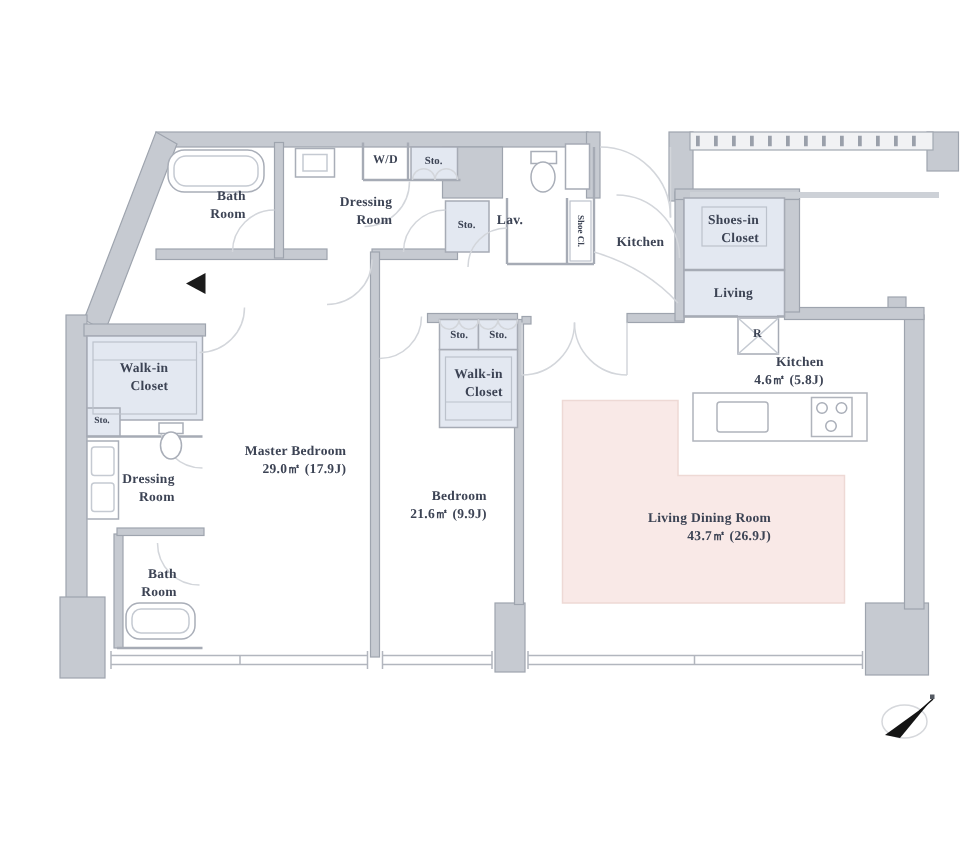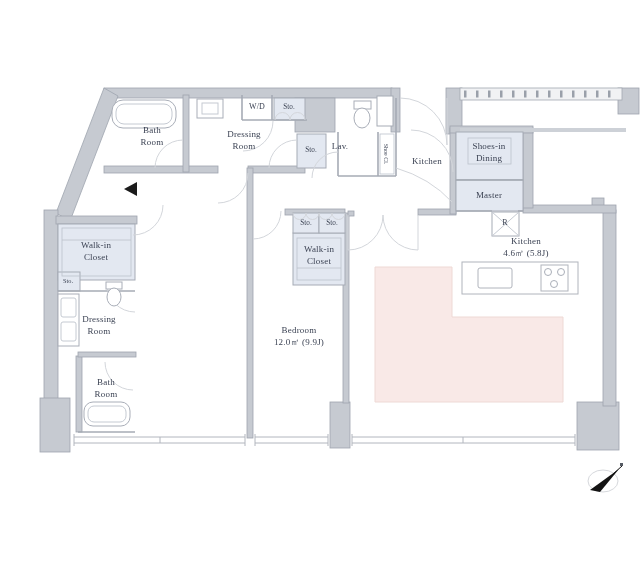--- a/index.html
+++ b/index.html
@@ -3,22 +3,22 @@
 <meta charset="utf-8">
 <style>
   html,body{margin:0;padding:0;background:#ffffff;}
   .stage{
     position:relative;width:640px;height:569px;background:#ffffff;overflow:hidden;
     font-family:"Liberation Serif","DejaVu Serif",serif;
   }
   .plan-svg{position:absolute;left:0;top:0;}
   .lbl{
     position:absolute;transform:translate(-50%,-50%);
-    font-size:9px;line-height:1.3;color:#3c4354;text-align:center;
-    white-space:pre-line;letter-spacing:.2px;pointer-events:none;
+    font-size:9px;line-height:1.3;color:#3c4354;text-align:right;
+    white-space:pre-line;letter-spacing:.2px;pointer-events:none;font-weight:bold;
   }
   .s8{font-size:8px}
   .s7{font-size:7.2px;letter-spacing:0}
   .s65{font-size:6.3px;letter-spacing:0}
   .vert{writing-mode:vertical-rl;font-size:6px;line-height:1;letter-spacing:0;white-space:nowrap}
 </style>
 </head>
 <body>
 
 <div class="stage">
@@ -200,32 +200,36 @@
 Room</div>
   <div class="lbl" style="left:244px;top:141px">Dressing
 Room</div>
   <div class="lbl s8" style="left:257px;top:107px">W/D</div>
   <div class="lbl s7" style="left:289px;top:108px">Sto.</div>
   <div class="lbl s7" style="left:311px;top:151px">Sto.</div>
   <div class="lbl" style="left:340px;top:147px">Lav.</div>
   <div class="lbl vert" style="left:386px;top:154px;transform:translate(-50%,-50%)">Shoe Cl.</div>
   <div class="lbl" style="left:427px;top:162px">Kitchen</div>
   <div class="lbl" style="left:489px;top:153px">Shoes-in
-Dining</div>
-  <div class="lbl" style="left:489px;top:196px">Master</div>
+Closet</div>
+  <div class="lbl" style="left:489px;top:196px">Living</div>
   <div class="lbl s8" style="left:505px;top:223px">R</div>
   <div class="lbl" style="left:526px;top:248px">Kitchen
 4.6㎡  (5.8J)</div>
   <div class="lbl" style="left:96px;top:252px">Walk-in
 Closet</div>
   <div class="lbl s65" style="left:68px;top:281px">Sto.</div>
   <div class="lbl" style="left:99px;top:326px">Dressing
 Room</div>
   <div class="lbl" style="left:106px;top:389px">Bath
 Room</div>
+  <div class="lbl" style="left:197px;top:307px">Master Bedroom
+29.0㎡  (17.9J)</div>
   <div class="lbl" style="left:299px;top:337px">Bedroom
-12.0㎡  (9.9J)</div>
+21.6㎡  (9.9J)</div>
   <div class="lbl s7" style="left:306px;top:224px">Sto.</div>
   <div class="lbl s7" style="left:332px;top:224px">Sto.</div>
   <div class="lbl" style="left:319px;top:256px">Walk-in
 Closet</div>
+  <div class="lbl" style="left:473px;top:352px">Living Dining Room
+43.7㎡  (26.9J)</div>
 
 </div>
 
 </body></html>

